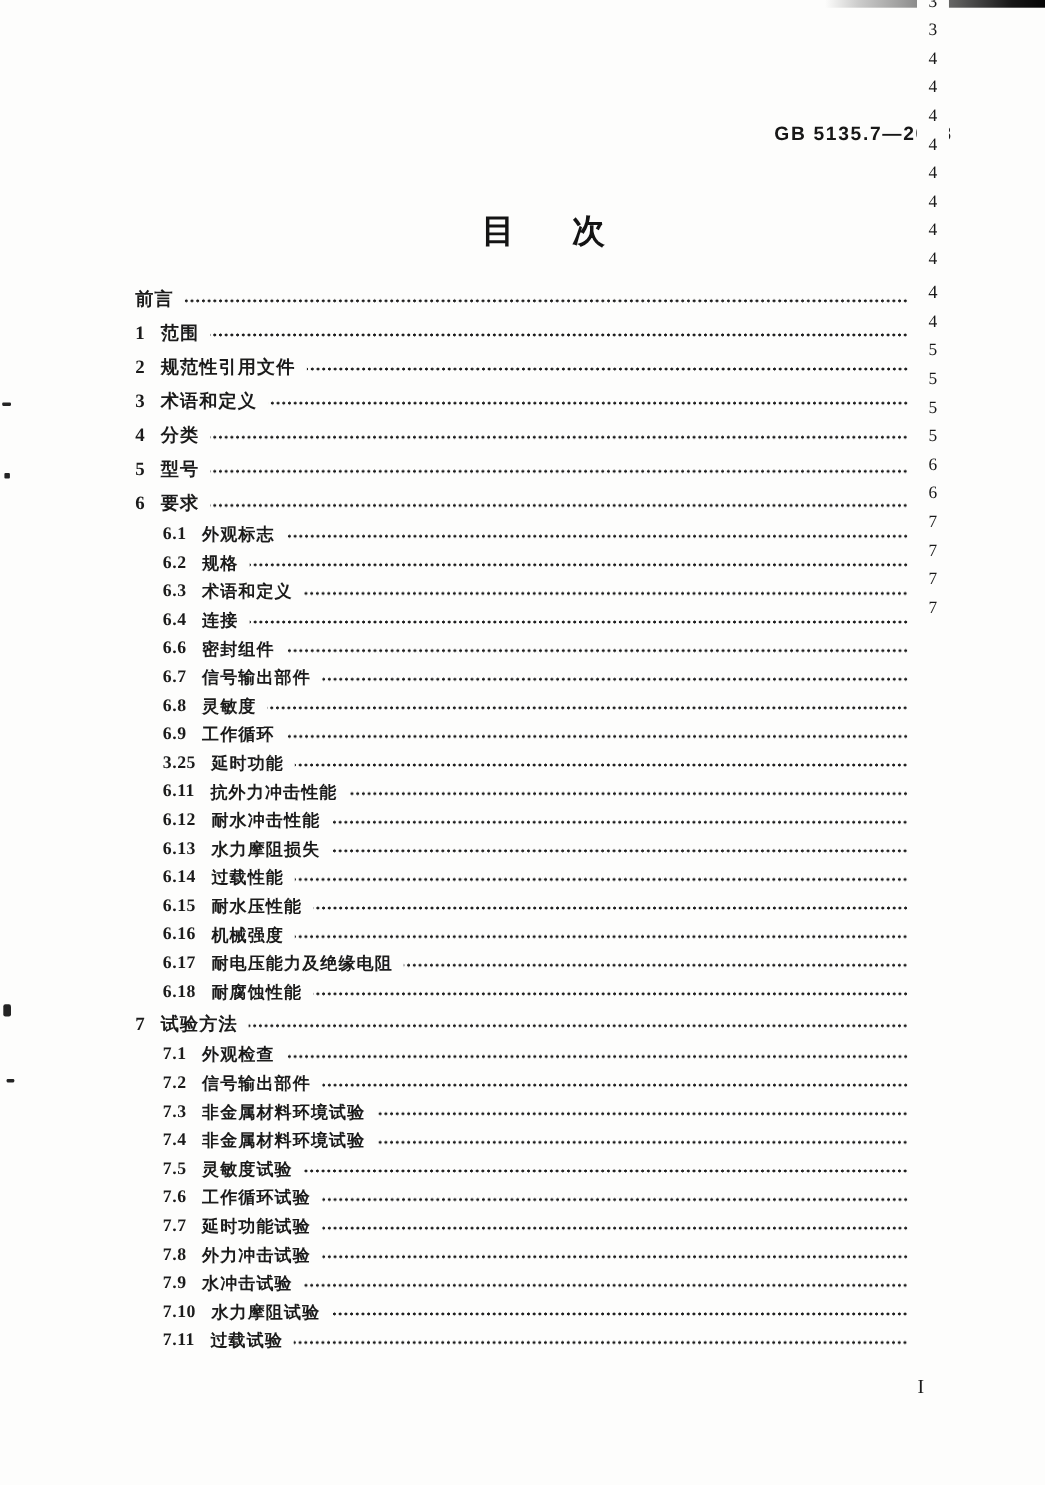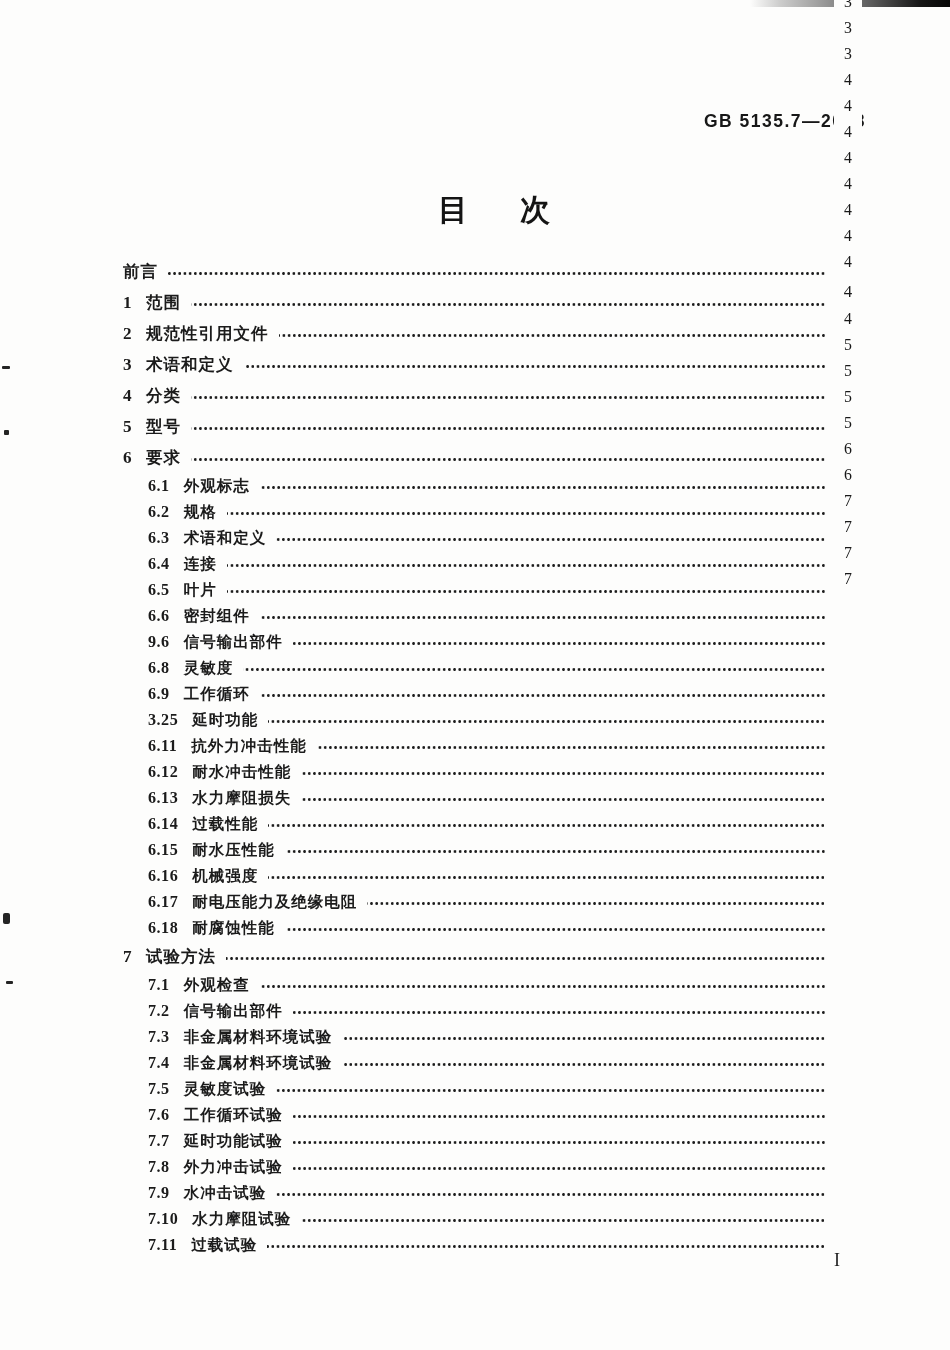--- a/index.html
+++ b/index.html
@@ -201,33 +201,27 @@
     <span class="leader"></span>
     <span class="page">3</span>
   </div>
       <div class="toc-row lvl1">
     <span class="num">6.4</span>
     <span class="label">连接</span>
     <span class="leader"></span>
     <span class="page">3</span>
   </div>
       <div class="toc-row lvl1">
-    <span class="num">6.5</span>
-    <span class="label">叶片</span>
-    <span class="leader"></span>
-    <span class="page">3</span>
-  </div>
-      <div class="toc-row lvl1">
     <span class="num">6.6</span>
     <span class="label">密封组件</span>
     <span class="leader"></span>
     <span class="page">3</span>
   </div>
       <div class="toc-row lvl1">
-    <span class="num">9.6</span>
+    <span class="num">6.7</span>
     <span class="label">信号输出部件</span>
     <span class="leader"></span>
     <span class="page">3</span>
   </div>
       <div class="toc-row lvl1">
     <span class="num">6.8</span>
     <span class="label">灵敏度</span>
     <span class="leader"></span>
     <span class="page">3</span>
   </div>

